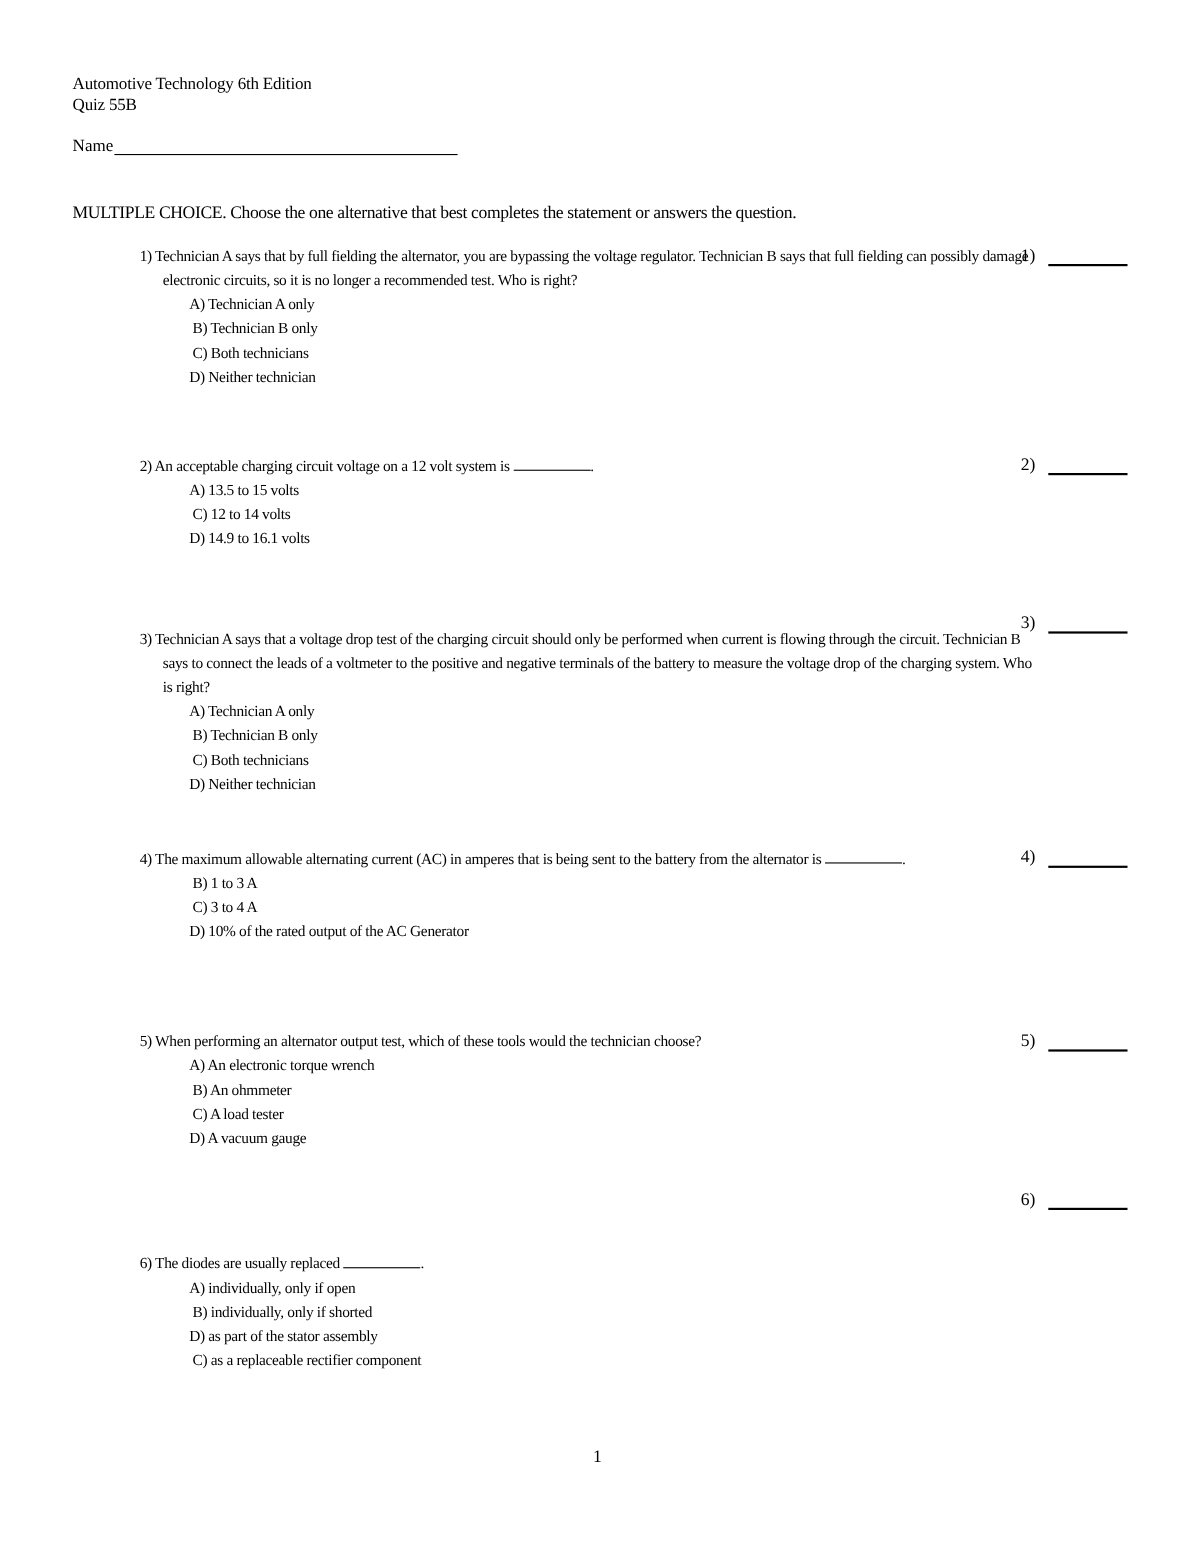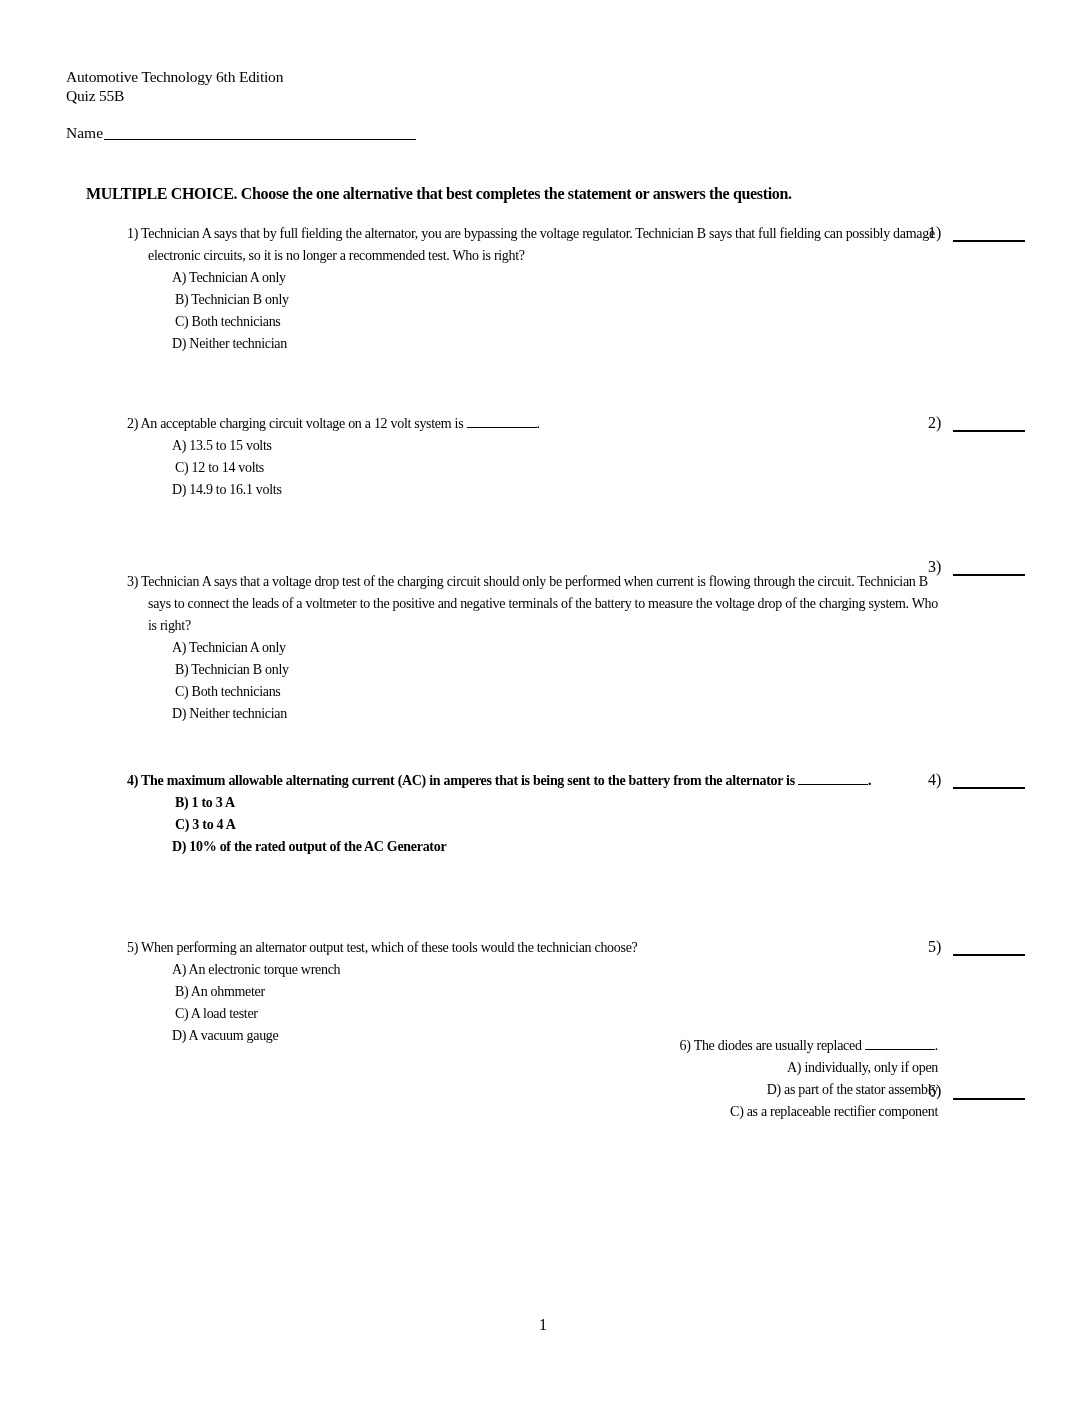--- a/index.html
+++ b/index.html
@@ -1,25 +1,25 @@
 <!DOCTYPE html>
 <html><head>
   <meta charset="utf-8">
   <style>
     html, body { margin: 0; padding: 0; background: #ffffff; }
     body {
       width: 1088px; height: 1408px; position: relative; overflow: hidden;
       color: #000; font-family: "Liberation Serif", "DejaVu Serif", serif;
     }
     .header { position: absolute; left: 66px; top: 67px; font-size: 15.5px; line-height: 19px; letter-spacing: -0.2px; }
-    .name-row { position: absolute; left: 66px; top: 124px; font-size: 15.5px; display: flex; align-items: flex-start; }
+    .name-row { position: absolute; left: 66px; top: 124px; font-size: 15.5px; display: flex; align-items: center; }
     .name-line { display: inline-block; width: 312px; border-bottom: 1px solid #000; height: 15px; margin-left: 1px; }
     .instructions {
-      position: absolute; left: 66px; top: 185px; font-size: 16px; font-weight: bold;
-      letter-spacing: -0.35px; white-space: nowrap; margin-left: 20px;
+      position: absolute; left: 66px; top: 185px; font-size: 16px; font-weight: normal;
+      letter-spacing: -0.35px; white-space: nowrap;
     }
     .question { position: absolute; left: 127px; font-size: 14px; line-height: 22px; letter-spacing: -0.3px; }
     .q-stem { width: 790px; padding-left: 21px; text-indent: -21px; }
     .q-options { padding-left: 45px; }
     .opt { display: block; white-space: nowrap; }
     .opt.b, .opt.c { padding-left: 3px; }
     .blank-inline { display: inline-block; width: 70px; border-bottom: 1px solid #000; height: 14px; vertical-align: baseline; }
     .answer-slot { position: absolute; left: 928px; font-size: 16px; display: flex; align-items: flex-end; }
     .answer-line { display: inline-block; width: 72px; border-bottom: 2px solid #000; margin-left: 12px; height: 12px; }
     .page-number { position: absolute; left: 539px; top: 1316px; font-size: 16px; }
@@ -73,21 +73,21 @@
     <span class="opt b">B) Technician B only</span>
     <span class="opt c">C) Both technicians</span>
     <span class="opt d">D) Neither technician</span>
   </div>
 </div>
 <div class="answer-slot" style="top:558px;">
   <span>3)</span>
   <span class="answer-line"></span>
 </div>
 
-<div class="question" style="top:770px;font-weight:bold;">
+<div class="question" style="top:770px;">
   <div class="q-stem"><span>4)</span> <span>The maximum allowable alternating current (AC) in amperes that is being sent to the battery from the alternator is</span> <span class="blank-inline"></span><span>.</span></div>
   <div class="q-options">
     <span class="opt b">B) 1 to 3 A</span>
     <span class="opt c">C) 3 to 4 A</span>
     <span class="opt d">D) 10% of the rated output of the AC Generator</span>
   </div>
 </div>
 <div class="answer-slot" style="top:771px;">
   <span>4)</span>
   <span class="answer-line"></span>
@@ -100,24 +100,25 @@
     <span class="opt b">B) An ohmmeter</span>
     <span class="opt c">C) A load tester</span>
     <span class="opt d">D) A vacuum gauge</span>
   </div>
 </div>
 <div class="answer-slot" style="top:938px;">
   <span>5)</span>
   <span class="answer-line"></span>
 </div>
 
-<div class="question" style="top:1035px;text-align:right;">
+<div class="question" style="top:1138px;">
   <div class="q-stem"><span>6)</span> <span>The diodes are usually replaced</span> <span class="blank-inline"></span><span>.</span></div>
   <div class="q-options">
     <span class="opt a">A) individually, only if open</span>
+    <span class="opt b">B) individually, only if shorted</span>
     <span class="opt d">D) as part of the stator assembly</span>
     <span class="opt c">C) as a replaceable rectifier component</span>
   </div>
 </div>
 <div class="answer-slot" style="top:1082px;">
   <span>6)</span>
   <span class="answer-line"></span>
 </div>
 
 <div class="page-number">1</div>

